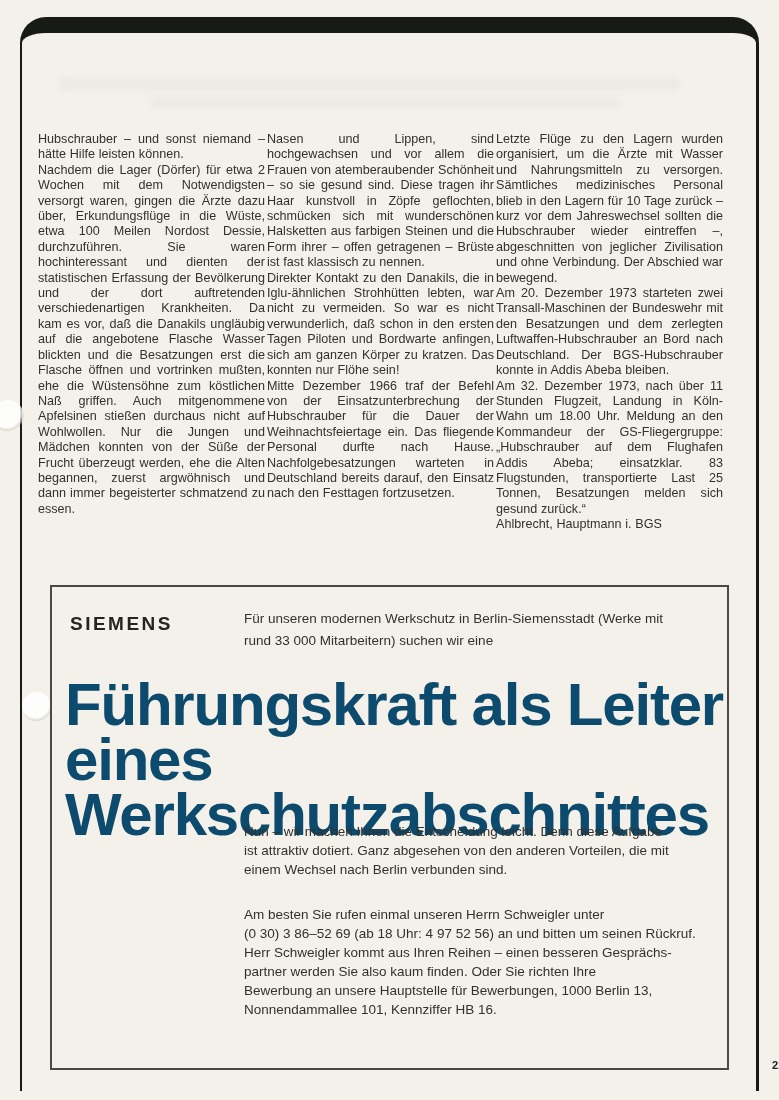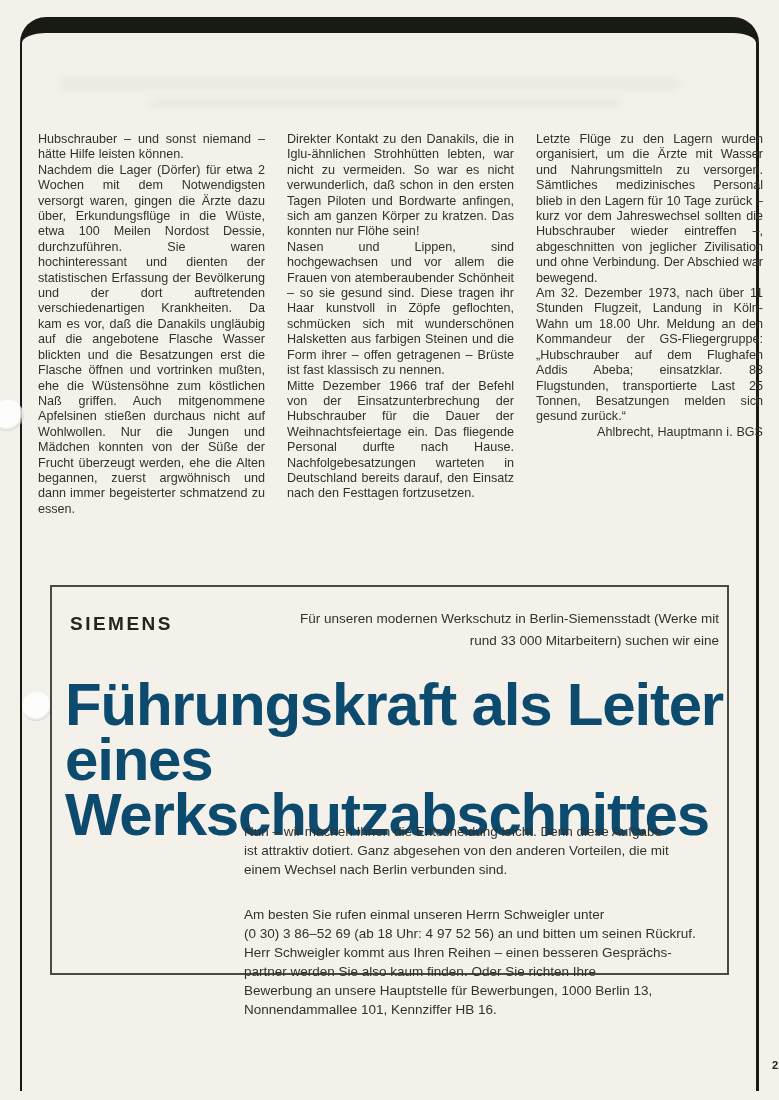--- a/index.html
+++ b/index.html
@@ -25,46 +25,46 @@
   .ghost.g2{left:150px;top:98px;width:470px;height:10px;}
   
   .hole{position:absolute;border-radius:50%;
     background:radial-gradient(circle at 45% 40%, rgba(255,255,255,0.85) 0 55%, rgba(200,198,190,0.5) 68%, rgba(255,255,255,0) 72%);}
   .hole.h1{left:-8px;top:400px;width:32px;height:32px;}
   .hole.h2{left:22px;top:692px;width:30px;height:30px;}
 
   
   .article{
     position:absolute;left:38px;top:132px;width:707px;
-    display:flex;gap:22px;
+    display:flex;gap:2px;
   }
   .col{
     width:227px;flex:0 0 227px;
     font-size:12.6px;line-height:15.4px;
     text-align:justify;
     hyphens:auto;-webkit-hyphens:auto;
     word-spacing:0.02em;
   }
   .col p{margin:0;}
-  .byline{text-align:right;margin-top:0;}
+  .byline{text-align:left;margin-top:0;}
 
   
   .ad{
-    position:absolute;left:50px;top:585px;width:679px;height:390px;
+    position:absolute;left:50px;top:585px;width:679px;height:485px;
     border:2px solid #4a4944;
     box-sizing:border-box;
   }
   .ad-logo{
     position:absolute;left:18px;top:26px;
     font-size:19px;font-weight:700;letter-spacing:2.5px;
     color:#23251e;
   }
   .ad-intro{
     position:absolute;left:192px;top:21px;width:475px;
-    font-size:13.5px;line-height:22px;white-space:pre-line;text-align:right;
+    font-size:13.5px;line-height:22px;white-space:pre-line;
   }
   .ad-headline{
     position:absolute;left:13px;top:90px;width:660px;
     font-size:60px;line-height:55px;font-weight:700;
     letter-spacing:-1.2px;color:#0c4a6e;white-space:pre-line;
   }
   .ad-body{
     position:absolute;left:192px;top:216px;width:482px;
     font-size:13.5px;line-height:19px;white-space:pre-line;
   }
@@ -83,26 +83,27 @@
 <div class="ghost g2"></div>
 <div class="hole h1"></div>
 <div class="hole h2"></div>
 
 <div class="article">
   <div class="col">
     <p>Hubschrauber – und sonst niemand – hätte Hilfe leisten können.</p>
     <p>Nachdem die Lager (Dörfer) für etwa 2 Wochen mit dem Notwendigsten versorgt waren, gingen die Ärzte dazu über, Erkundungsflüge in die Wüste, etwa 100 Meilen Nordost Dessie, durchzuführen. Sie waren hochinteressant und dienten der statistischen Erfassung der Bevölkerung und der dort auftretenden verschiedenartigen Krankheiten. Da kam es vor, daß die Danakils ungläubig auf die angebotene Flasche Wasser blickten und die Besatzungen erst die Flasche öffnen und vortrinken mußten, ehe die Wüstensöhne zum köstlichen Naß griffen. Auch mitgenommene Apfelsinen stießen durchaus nicht auf Wohlwollen. Nur die Jungen und Mädchen konnten von der Süße der Frucht überzeugt werden, ehe die Alten begannen, zuerst argwöhnisch und dann immer begeisterter schmatzend zu essen.</p>
   </div>
   <div class="col">
+    <p>Nasen und Lippen, sind hochgewachsen und vor allem die Frauen von atemberaubender Schönheit – so sie gesund sind. Diese tragen ihr Haar kunstvoll in Zöpfe geflochten, schmücken sich mit wunderschönen Halsketten aus farbigen Steinen und die Form ihrer – offen getragenen – Brüste ist fast klassisch zu nennen.</p>
     <p>Direkter Kontakt zu den Danakils, die in Iglu-ähnlichen Strohhütten lebten, war nicht zu vermeiden. So war es nicht verwunderlich, daß schon in den ersten Tagen Piloten und Bordwarte anfingen, sich am ganzen Körper zu kratzen. Das konnten nur Flöhe sein!</p>
-    <p>Nasen und Lippen, sind hochgewachsen und vor allem die Frauen von atemberaubender Schönheit – so sie gesund sind. Diese tragen ihr Haar kunstvoll in Zöpfe geflochten, schmücken sich mit wunderschönen Halsketten aus farbigen Steinen und die Form ihrer – offen getragenen – Brüste ist fast klassisch zu nennen.</p>
     <p>Mitte Dezember 1966 traf der Befehl von der Einsatzunterbrechung der Hubschrauber für die Dauer der Weihnachtsfeiertage ein. Das fliegende Personal durfte nach Hause. Nachfolgebesatzungen warteten in Deutschland bereits darauf, den Einsatz nach den Festtagen fortzusetzen.</p>
   </div>
   <div class="col">
     <p>Letzte Flüge zu den Lagern wurden organisiert, um die Ärzte mit Wasser und Nahrungsmitteln zu versorgen. Sämtliches medizinisches Personal blieb in den Lagern für 10 Tage zurück – kurz vor dem Jahreswechsel sollten die Hubschrauber wieder eintreffen –, abgeschnitten von jeglicher Zivilisation und ohne Verbindung. Der Abschied war bewegend.</p>
+    <p>Am 20. Dezember 1973 starteten zwei Transall-Maschinen der Bundeswehr mit den Besatzungen und dem zerlegten Luftwaffen-Hubschrauber an Bord nach Deutschland. Der BGS-Hubschrauber konnte in Addis Abeba bleiben.</p>
     <p>Am 32. Dezember 1973, nach über 11 Stunden Flugzeit, Landung in Köln-Wahn um 18.00 Uhr. Meldung an den Kommandeur der GS-Fliegergruppe: „Hubschrauber auf dem Flughafen Addis Abeba; einsatzklar. 83 Flugstunden, transportierte Last 25 Tonnen, Besatzungen melden sich gesund zurück.“</p>
     <p class="byline">Ahlbrecht, Hauptmann i. BGS</p>
   </div>
 </div>
 
 <div class="ad">
   <div class="ad-logo">SIEMENS</div>
   <div class="ad-intro">Für unseren modernen Werkschutz in Berlin-Siemensstadt (Werke mit
 rund 33 000 Mitarbeitern) suchen wir eine</div>
   <div class="ad-headline">Führungskraft als Leiter

